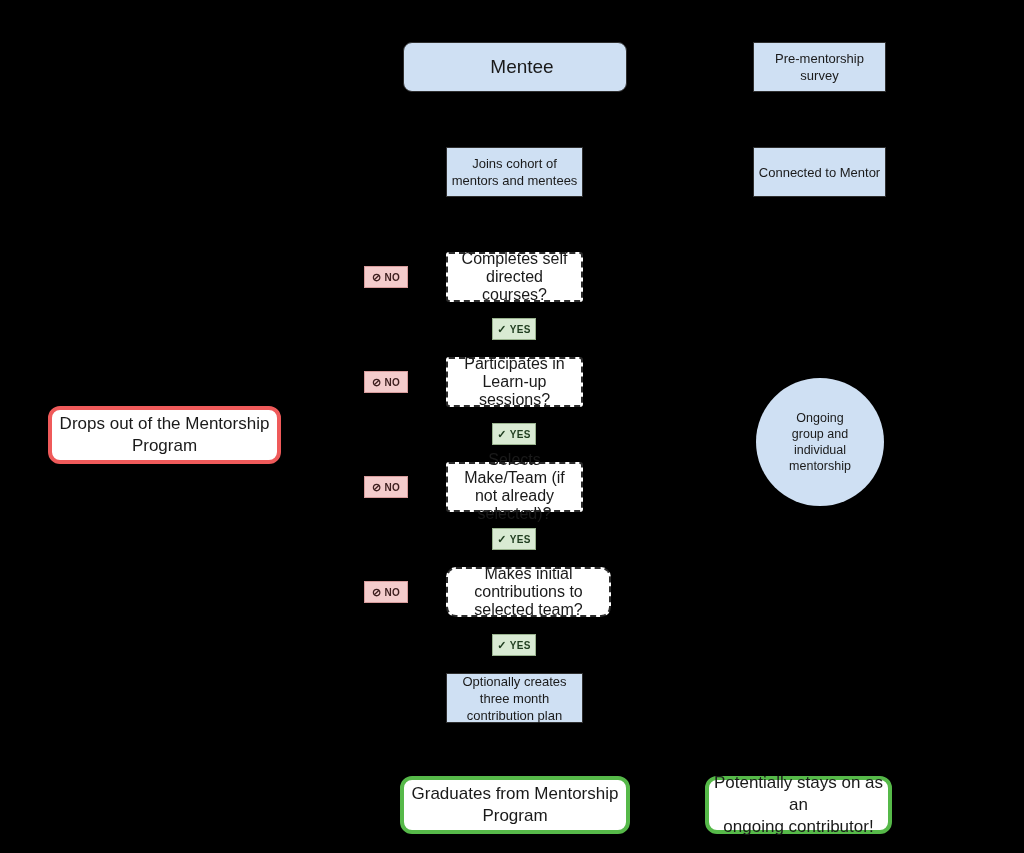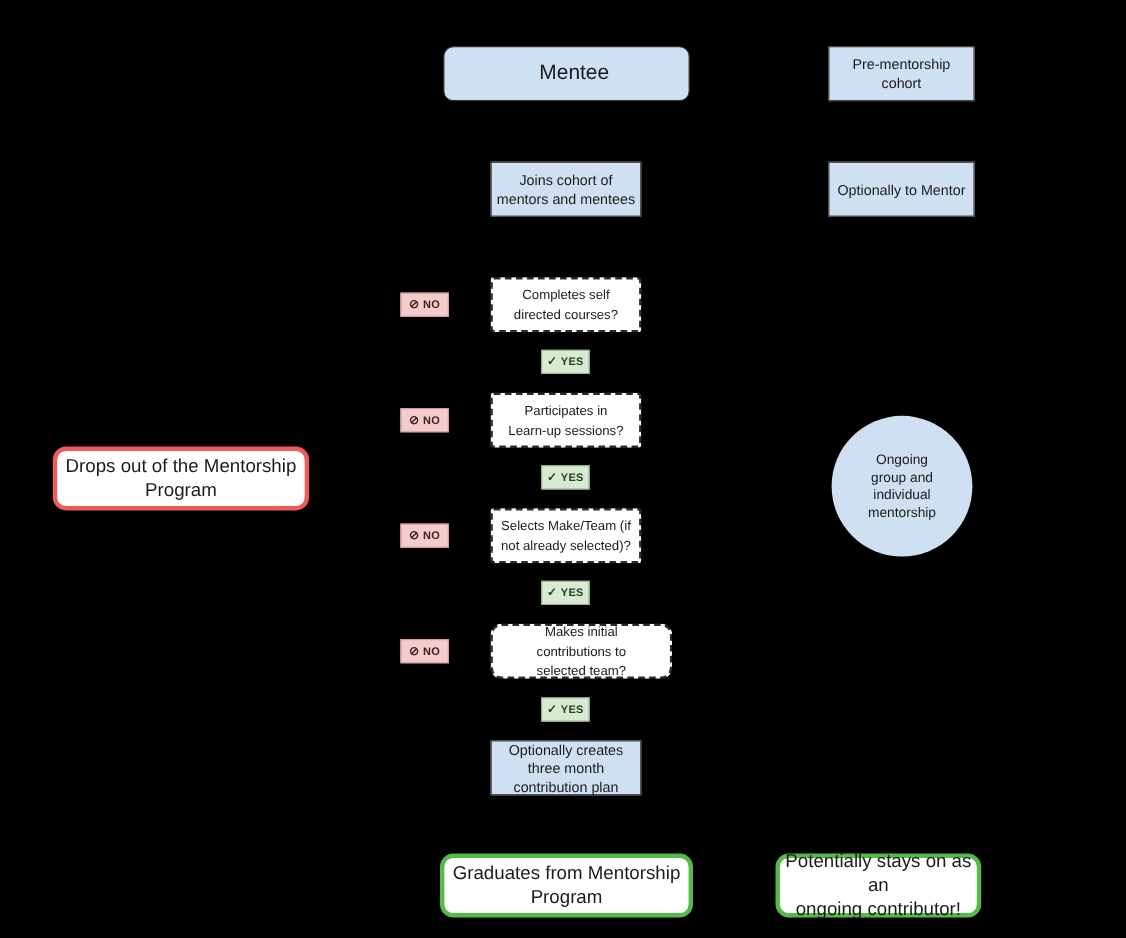--- a/index.html
+++ b/index.html
@@ -56,21 +56,21 @@
     border-radius: 9px;
     font-size: 19px;
     line-height: 24px;
   }
 
   
   .decision {
     background: #ffffff;
     border: 2px dashed #2b2b2b;
     border-radius: 3px;
-    font-size: 12px;
+    font-size: 16px;
     line-height: 18px;
   }
 
   
   .circle {
     background: #cfe0f3;
     border-radius: 50%;
     font-size: 12.5px;
     line-height: 16px;
   }
@@ -123,30 +123,30 @@
 </head>
 <body>
 
 <div id="canvas">
 
   <div class="node header-box" style="left:403px; top:42px; width:224px; height:50px;padding-left:14px;">
     <span class="label">Mentee</span>
   </div>
 
   <div class="node proc" style="left:753px; top:42px; width:133px; height:50px;">
-    <span class="label">Pre-mentorship cohort</span>
+    <span class="label">Pre-mentorship survey</span>
   </div>
 
   <div class="node proc" style="left:446px; top:147px; width:137px; height:50px;">
     <span class="label">Joins cohort of
 mentors and mentees</span>
   </div>
 
   <div class="node proc" style="left:753px; top:147px; width:133px; height:50px;">
-    <span class="label">Optionally to Mentor</span>
+    <span class="label">Connected to Mentor</span>
   </div>
 
   <div class="node decision" style="left:446px; top:252px; width:137px; height:50px;">
     <span class="label">Completes self
 directed courses?</span>
   </div>
   <div class="badge badge-no" style="left:364px; top:266px; width:44px; height:22px;">
     <span class="bicon">⊘</span>
     <span>NO</span>
   </div>

